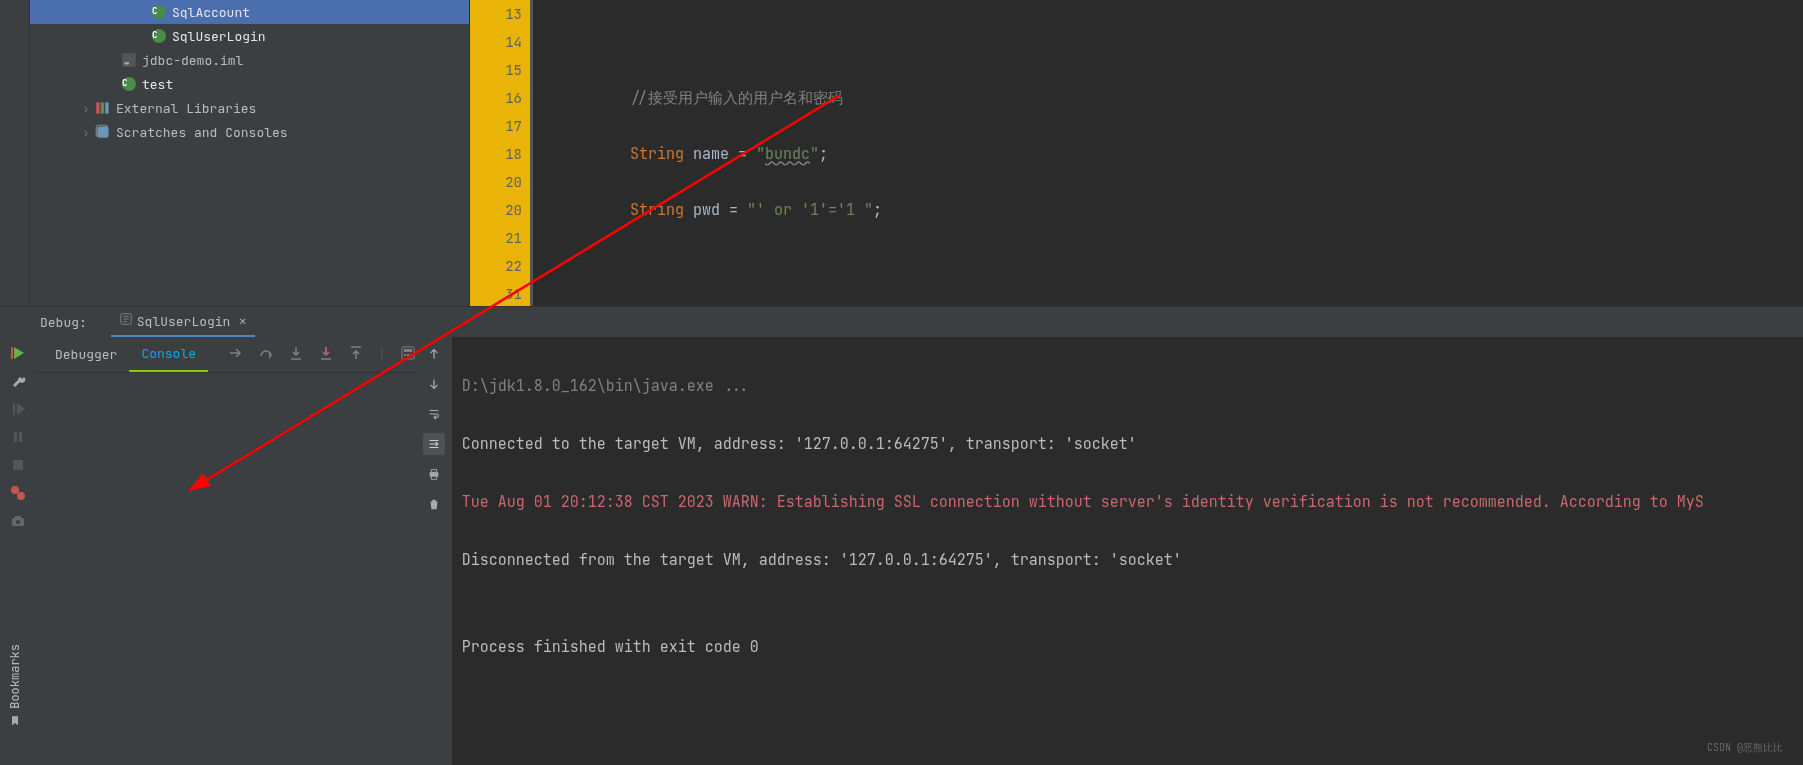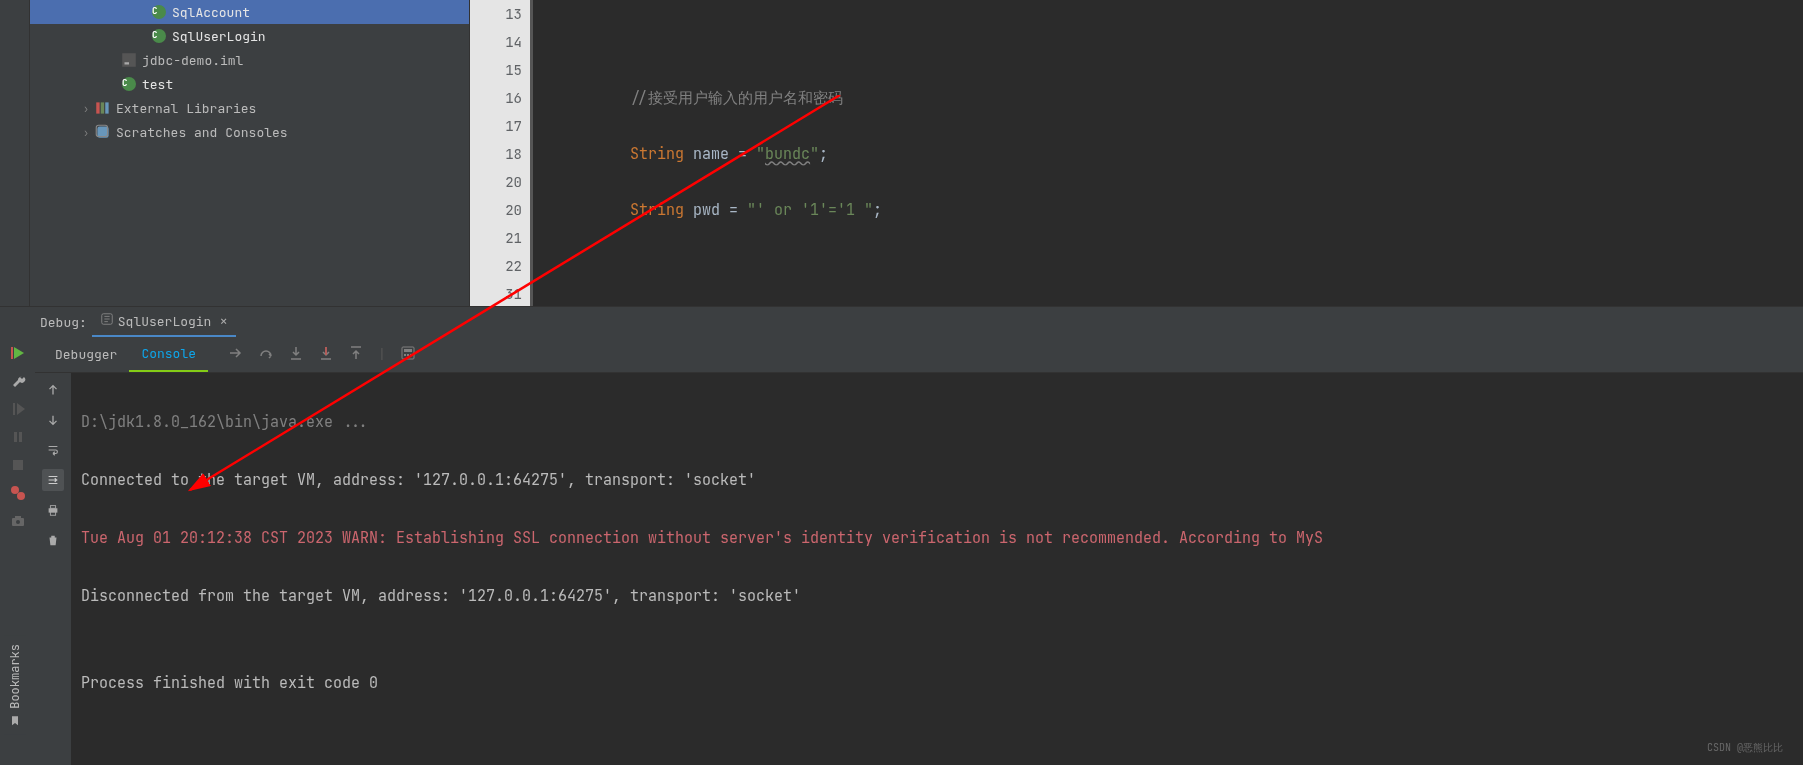--- a/index.html
+++ b/index.html
@@ -10,39 +10,39 @@
 .tree-row{display:flex;align-items:center;height:24px;padding-left:8px;white-space:nowrap;cursor:pointer}
 .tree-row.selected{background:#4b6eaf}
 .indent{display:inline-block}
 .chevron{width:16px;height:16px;display:inline-flex;align-items:center;justify-content:center;color:#808080;font-size:10px}
 .icon{width:18px;height:18px;display:inline-flex;align-items:center;justify-content:center;margin-right:4px}
 .icon-c{background:#4a8a4a;border-radius:50%;width:14px;height:14px;color:#fff;font-size:9px;font-weight:bold}
 .icon-ij{color:#888}
 .filename{color:#bbbbbb}
 .filename.green{color:#e5e5e5}
 .editor{flex:1;display:flex;background:#2b2b2b;overflow:hidden}
-.gutter{width:60px;background:#e5e5e5;text-align:right;padding-right:8px;color:#606366;font-size:14px;line-height:28px;user-select:none}
+.gutter{width:60px;background:#eab308;text-align:right;padding-right:8px;color:#606366;font-size:14px;line-height:28px;user-select:none}
 .gutter-line{height:28px}
 .gutter-border{width:8px;background:#2b2b2b;border-left:3px solid #555}
 .code{flex:1;padding-left:20px;font-size:15px;line-height:28px;font-family:"JetBrains Mono","Consolas",monospace;white-space:pre}
 .code-line{height:28px}
 .c-comment{color:#808080}
 .c-kw{color:#cc7832}
 .c-str{color:#6a8759}
 .c-ident{color:#a9b7c6}
 .c-wavy{text-decoration:underline wavy #808080}
 .debug-panel{border-top:1px solid #323232;background:#3c3f41}
 .debug-header{display:flex;align-items:center;height:30px;padding-left:40px;color:#bbbbbb;font-size:13px}
 .debug-header .tab{display:flex;align-items:center;padding:0 8px;height:30px;gap:4px}
 .debug-header .tab.active{border-bottom:2px solid #4a88c7}
 .close-x{color:#aaa;cursor:pointer;font-size:14px;margin-left:4px}
 .debug-body{display:flex;height:429px}
 .debug-lcol{width:35px;background:#3c3f41;display:flex;flex-direction:column;align-items:center;padding-top:6px;gap:8px}
 .debug-lcol .dbg-btn{width:20px;height:20px;display:flex;align-items:center;justify-content:center;color:#aaa;cursor:pointer}
-.debug-content{flex:1;display:flex;flex-direction:column}
+.debug-content{flex:1;display:flex;flex-direction:row}
 .debug-tabs{display:flex;align-items:center;height:36px;background:#3c3f41;border-bottom:1px solid #323232;padding-left:8px;gap:0}
 .debug-tabs .dtab{padding:8px 12px;color:#bbb;cursor:pointer;font-size:13px}
 .debug-tabs .dtab.active{color:#0ea5e9;border-bottom:2px solid #84cc16}
 .debug-toolbar{display:flex;align-items:center;gap:14px;margin-left:20px}
 .debug-toolbar .tbtn{color:#808080;cursor:pointer}
 .console-wrap{display:flex;flex:1;background:#2b2b2b}
 .console-gutter{width:36px;background:#3c3f41;display:flex;flex-direction:column;align-items:center;padding-top:6px;gap:8px}
 .console-gutter .cbtn{width:22px;height:22px;display:flex;align-items:center;justify-content:center;color:#aaa;cursor:pointer}
 .console-out{flex:1;padding:6px 10px;font-size:15px;line-height:29px;font-family:"JetBrains Mono","Consolas",monospace;white-space:pre;overflow:hidden}
 .con-dim{color:#808080}
@@ -141,21 +141,21 @@
 
 
 
 
     </div>
   </div>
 </div>
 
 <div class="debug-panel">
   <div class="debug-header">
-    <span style="margin-right:5px">Debug:</span>
+    <span style="margin-right:24px">Debug:</span>
     <div class="tab active">
       <span>
         <svg width="14" height="14" viewBox="0 0 16 16">
             <rect x="2" y="2" width="12" height="12" rx="2" fill="none" stroke="#888"></rect>
             <path d="M5 5h6M5 8h6M5 11h4" stroke="#888"></path>
           </svg>
       </span>
       <span>SqlUserLogin</span>
       <span class="close-x">×</span>
     </div>

